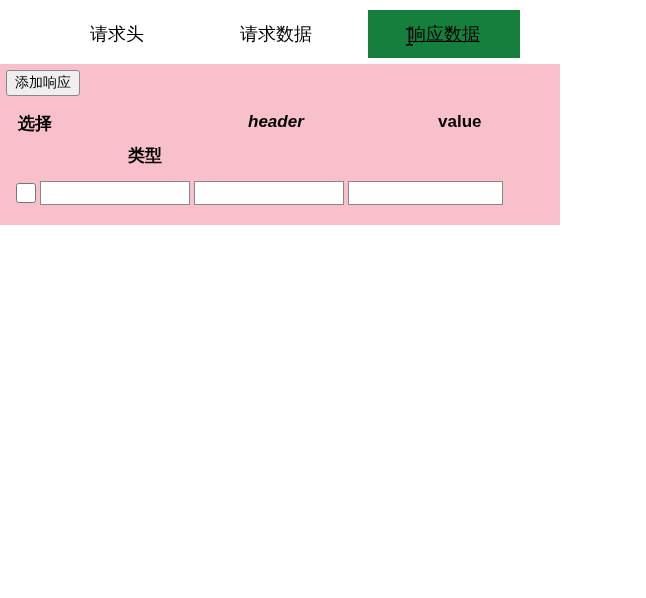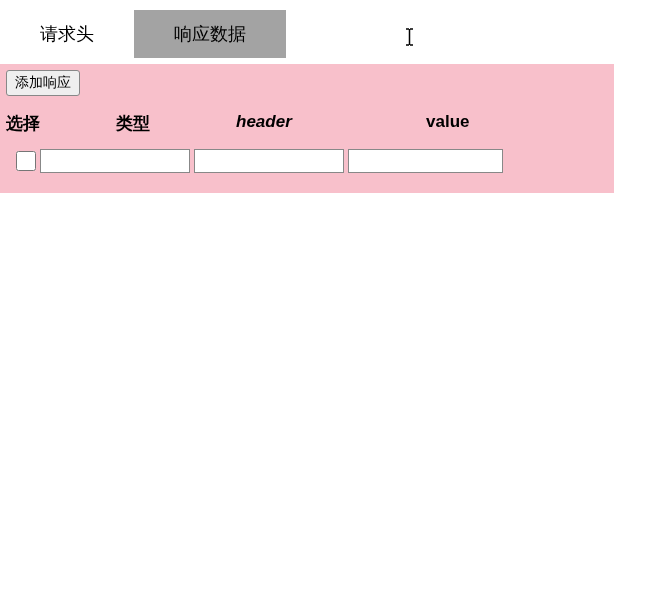--- a/index.html
+++ b/index.html
@@ -9,37 +9,39 @@
     }
     body {
       font-family: Arial, "Microsoft YaHei", sans-serif;
       font-size: 16px;
       background: #ffffff;
       width: 646px;
       height: 598px;
     }
     .tabs {
       display: flex;
-      gap: 0;
+      gap: 16px;
+      padding-left: 50px;
       padding-top: 10px;
     }
     .tab {
       padding: 12px 40px;
       font-size: 18px;
       cursor: pointer;
       color: #000;
     }
     .tab.active {
-      background: #a3a3a3;
+      background: #15803d;
+      text-decoration: underline;
     }
     .content-panel {
       background: #f8c0cb;
       margin-top: 6px;
       padding: 6px 6px 20px 6px;
-      width: 614px;
+      width: 560px;
     }
     .toolbar {
       display: flex;
       gap: 6px;
       margin-bottom: 12px;
     }
     .btn {
       background: #efefef;
       border: 1px solid #888;
       border-radius: 3px;
@@ -47,22 +49,22 @@
       font-size: 14px;
       cursor: pointer;
       font-family: inherit;
     }
     .table-header {
       display: flex;
       font-weight: bold;
       font-size: 17px;
       padding: 4px 0 14px 0;
     }
-    .th-select { width: 110px; padding-left: 0; }
-    .th-type { width: 120px; }
+    .th-select { width: 110px; padding-left: 0; margin-left: 12px; }
+    .th-type { width: 120px; margin-top: 32px; }
     .th-header { width: 190px; font-style: italic; }
     .th-value { }
     .table-row {
       display: flex;
       align-items: center;
       padding-left: 10px;
       gap: 4px;
     }
     .row-checkbox {
       width: 20px;
@@ -88,20 +90,21 @@
       width: 12px;
       height: 18px;
       pointer-events: none;
     }
   </style>
 </head>
 <body>
 
 <div class="tabs">
   <div class="tab">请求头</div>
+  <div class="tab">请求数据</div>
   <div class="tab active">响应数据</div>
 </div>
 
 <svg class="text-cursor" viewBox="0 0 12 18">
   <path d="M2,1 L5,1 M6,1 L9,1 M5.5,1 L5.5,17 M2,17 L5,17 M6,17 L9,17" stroke="#000" stroke-width="1.5" fill="none"></path>
 </svg>
 
 <div class="content-panel">
   <div class="toolbar">
     <button class="btn">添加响应</button>

